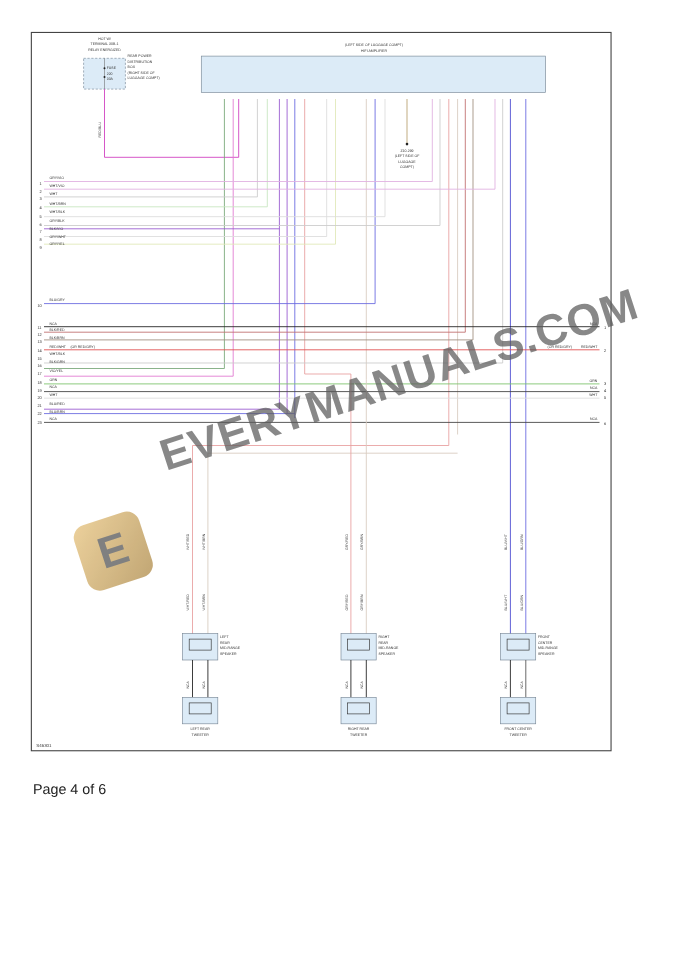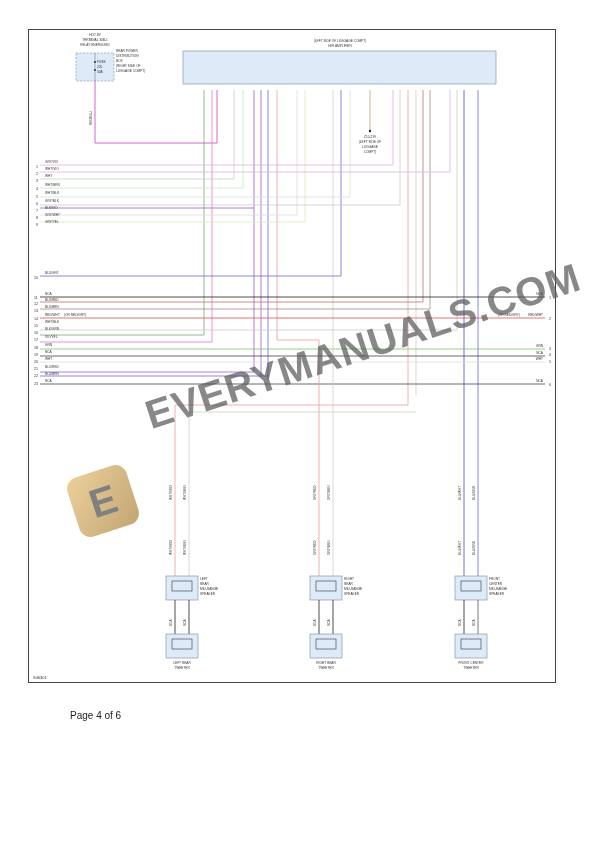--- a/index.html
+++ b/index.html
@@ -1,21 +1,21 @@
 <!DOCTYPE html>
 <html><head>
 <meta charset="utf-8">
 <style>
   html,body{margin:0;padding:0;background:#fff;}
   body{width:612px;height:866px;position:relative;overflow:hidden;font-family:"Liberation Sans",sans-serif;}
   #frame{position:absolute;left:28px;top:29px;width:528px;height:654px;border:1px solid #444;box-sizing:border-box;background:#fff;}
   #diagram{position:absolute;left:0;top:0;width:612px;height:866px;}
   .lblsm{font-family:"Liberation Sans",sans-serif;font-size:3.2px;fill:#333;}
   .num{font-family:"Liberation Sans",sans-serif;font-size:3.6px;fill:#333;}
-  #page-footer{position:absolute;left:30px;top:710px;font-size:10px;color:#222;margin-left:40px;}
+  #page-footer{position:absolute;left:30px;top:710px;font-size:13px;color:#222;}
   #wm-text{position:absolute;left:140px;top:395px;transform:rotate(-18deg);transform-origin:left top;font-weight:bold;font-size:40px;letter-spacing:1px;color:rgba(90,90,90,0.72);white-space:nowrap;}
   #wm-logo{position:absolute;left:72px;top:470px;width:62px;height:62px;border-radius:12px;background:linear-gradient(135deg,#e9c98b,#b7975c);transform:rotate(-18deg);opacity:.85;display:flex;align-items:center;justify-content:center;}
   #wm-logo span{font-size:40px;font-weight:bold;color:#6b6b6b;}
   #doc-id{position:absolute;left:33px;top:675px;font-size:4px;color:#333;}
 </style>
 </head>
 <body>
 
 <div id="frame"></div>
 

